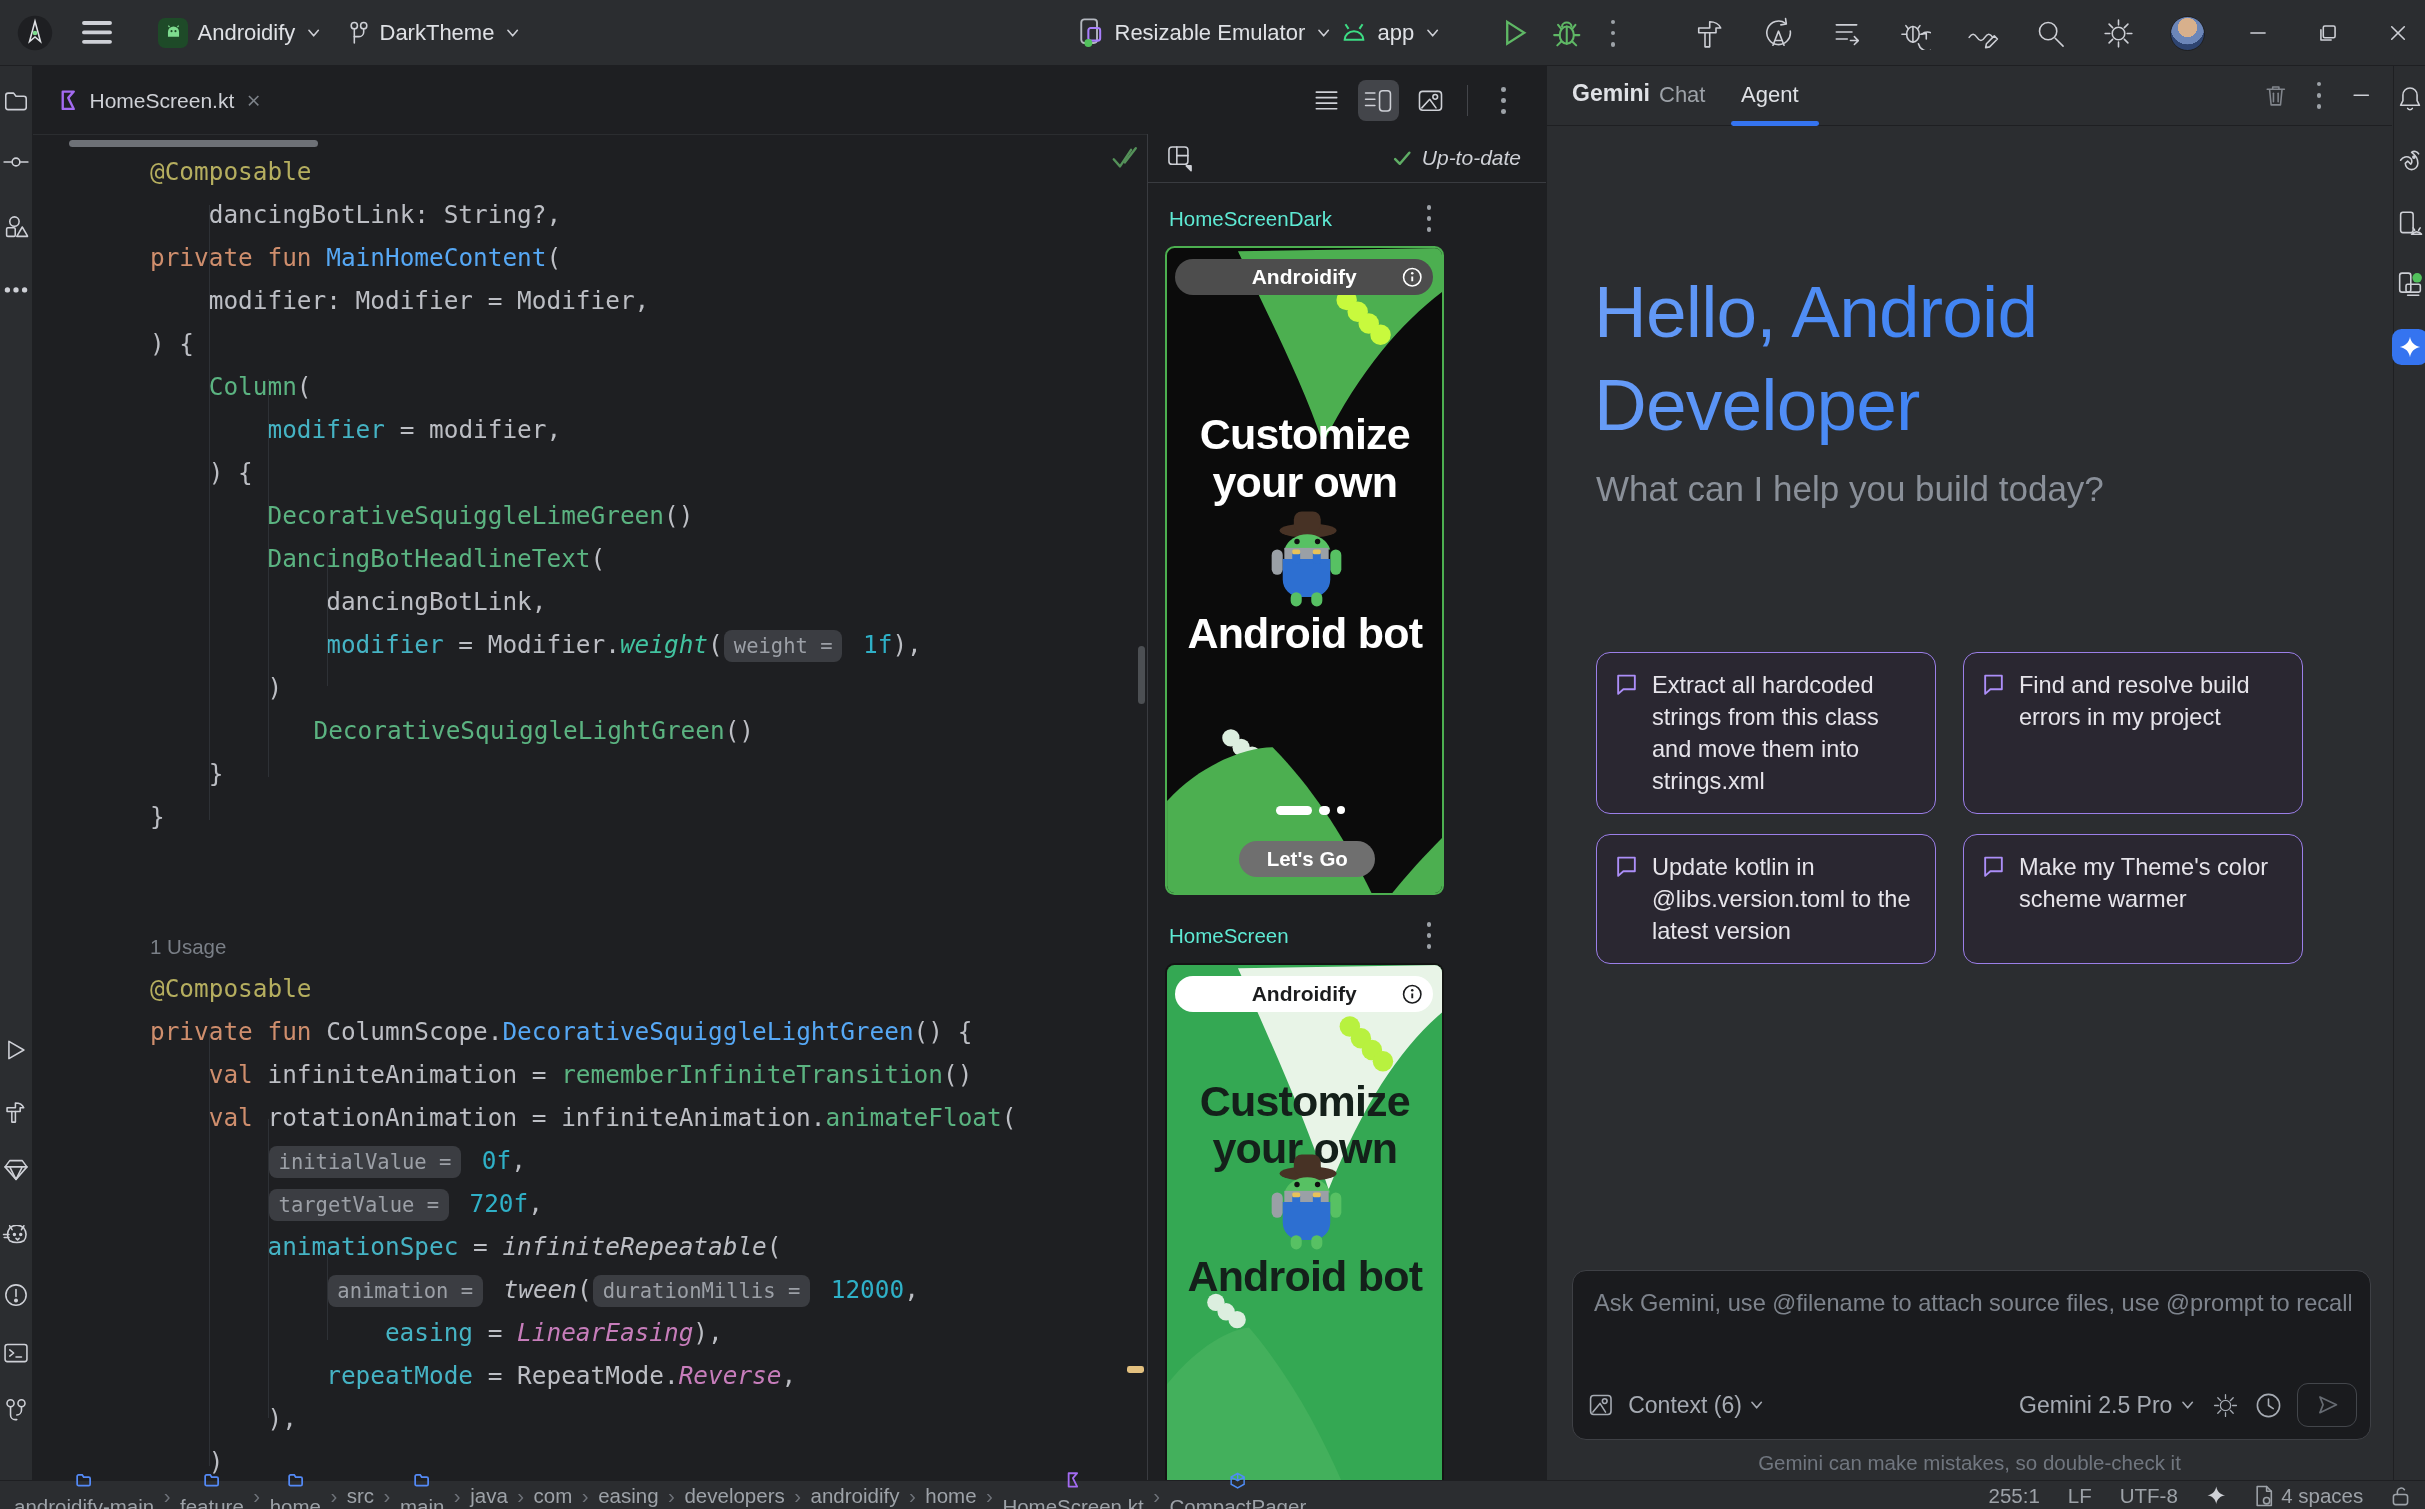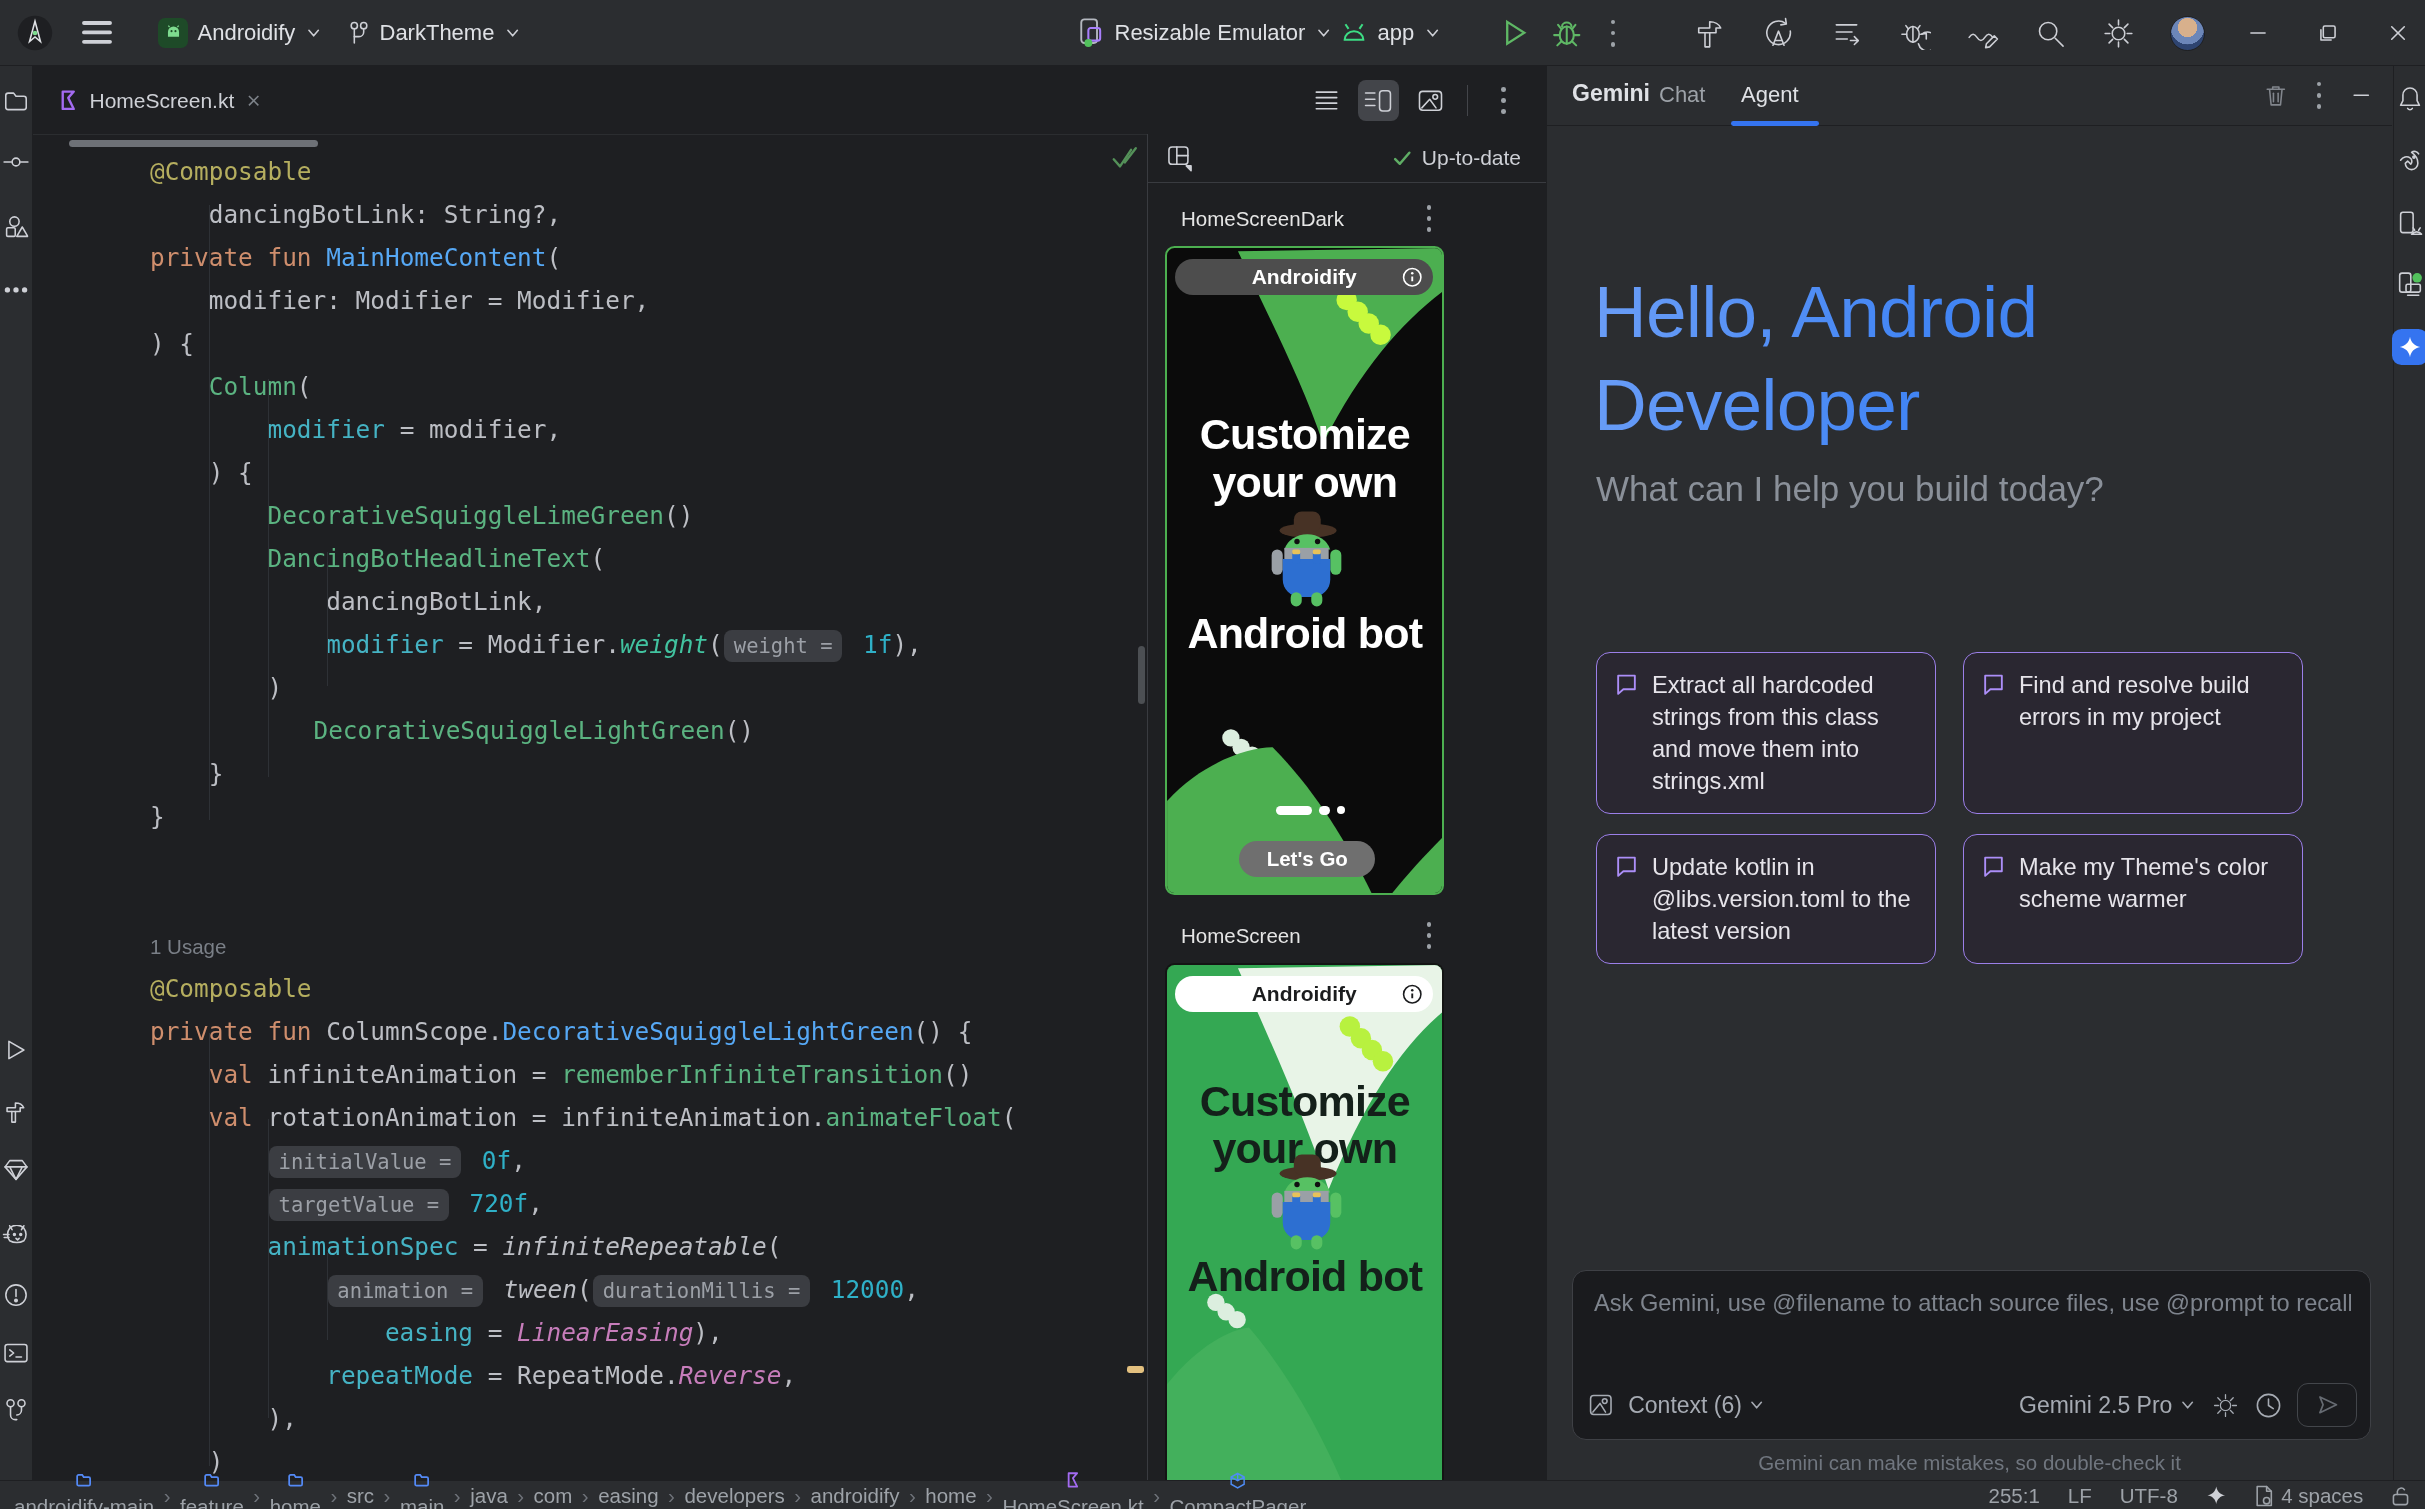--- a/index.html
+++ b/index.html
@@ -40,22 +40,22 @@
   .tk-usage{color:#7A7F87;font-size:20.5px;font-family:"Liberation Sans",sans-serif;}
   .tk-chip{background:#3B3D42;color:#9CA0A7;border-radius:7.9px;padding:0.8px 9.5px;font-size:20.5px;margin:0 6.3px 0 1.6px;display:inline-block;line-height:30px;}
   .guide{position:absolute;width:0.8px;background:#2E3136;}
   .scroll-thumb{position:absolute;left:1105px;top:580px;width:7px;height:58px;border-radius:3.9px;background:#4C4F53;}
   .chg-mark{position:absolute;left:1094px;top:1300px;width:17.3px;height:7px;border-radius:2.4px;background:#E3C07F;}
   .insp-check{position:absolute;left:1076px;top:79px;}
 
   
   #preview{position:absolute;left:1147px;top:134px;width:399px;height:1346px;background:#1E1F22;border-left:0.8px solid #393B40;}
   #pv-toolbar{position:absolute;left:0;top:0;width:100%;height:49px;border-bottom:0.8px solid #393B40;display:flex;align-items:center;justify-content:space-between;padding:0 25px 0 17.3px;}
-  .pv-status{display:flex;align-items:center;gap:9px;font-size:21px;color:#CED0D6;}
-  .pv-label{position:absolute;left:33px;font-size:20.5px;color:#e5e5e5;}
+  .pv-status{display:flex;align-items:center;gap:9px;font-size:21px;color:#CED0D6;font-style:italic;}
+  .pv-label{position:absolute;left:21px;font-size:20.5px;color:#5eead4;}
   .kebab{width:7.9px;height:27px;display:flex;flex-direction:column;justify-content:space-between;align-items:center;}
   .kebab i{width:4.7px;height:4.7px;border-radius:50%;background:#9DA2A8;}
   .pcard{position:absolute;left:17.3px;width:279px;overflow:hidden;}
   #pcard-dark{top:112px;height:649px;border:2.4px solid #4CAF50;border-radius:9.5px;background:#0B0B0B;}
   #pcard-light{top:829px;height:517px;border:2.4px solid #141414;border-top-left-radius:9.5px;border-top-right-radius:9.5px;border-bottom:none;background:#34A853;}
   .pv-pill{position:absolute;left:7.9px;top:11px;width:258px;height:36px;border-radius:19px;display:flex;align-items:center;justify-content:center;font-size:21px;font-weight:bold;}
   .pill-dark{background:#4D4D4D;color:#FFFFFF;}
   .pill-light{background:#FFFFFF;color:#1B1C1E;}
   .pv-pill .info{position:absolute;right:11px;top:7.9px;}
   .pv-h{position:absolute;left:0;width:100%;text-align:center;font-weight:800;font-size:43px;letter-spacing:-0.8px;}

